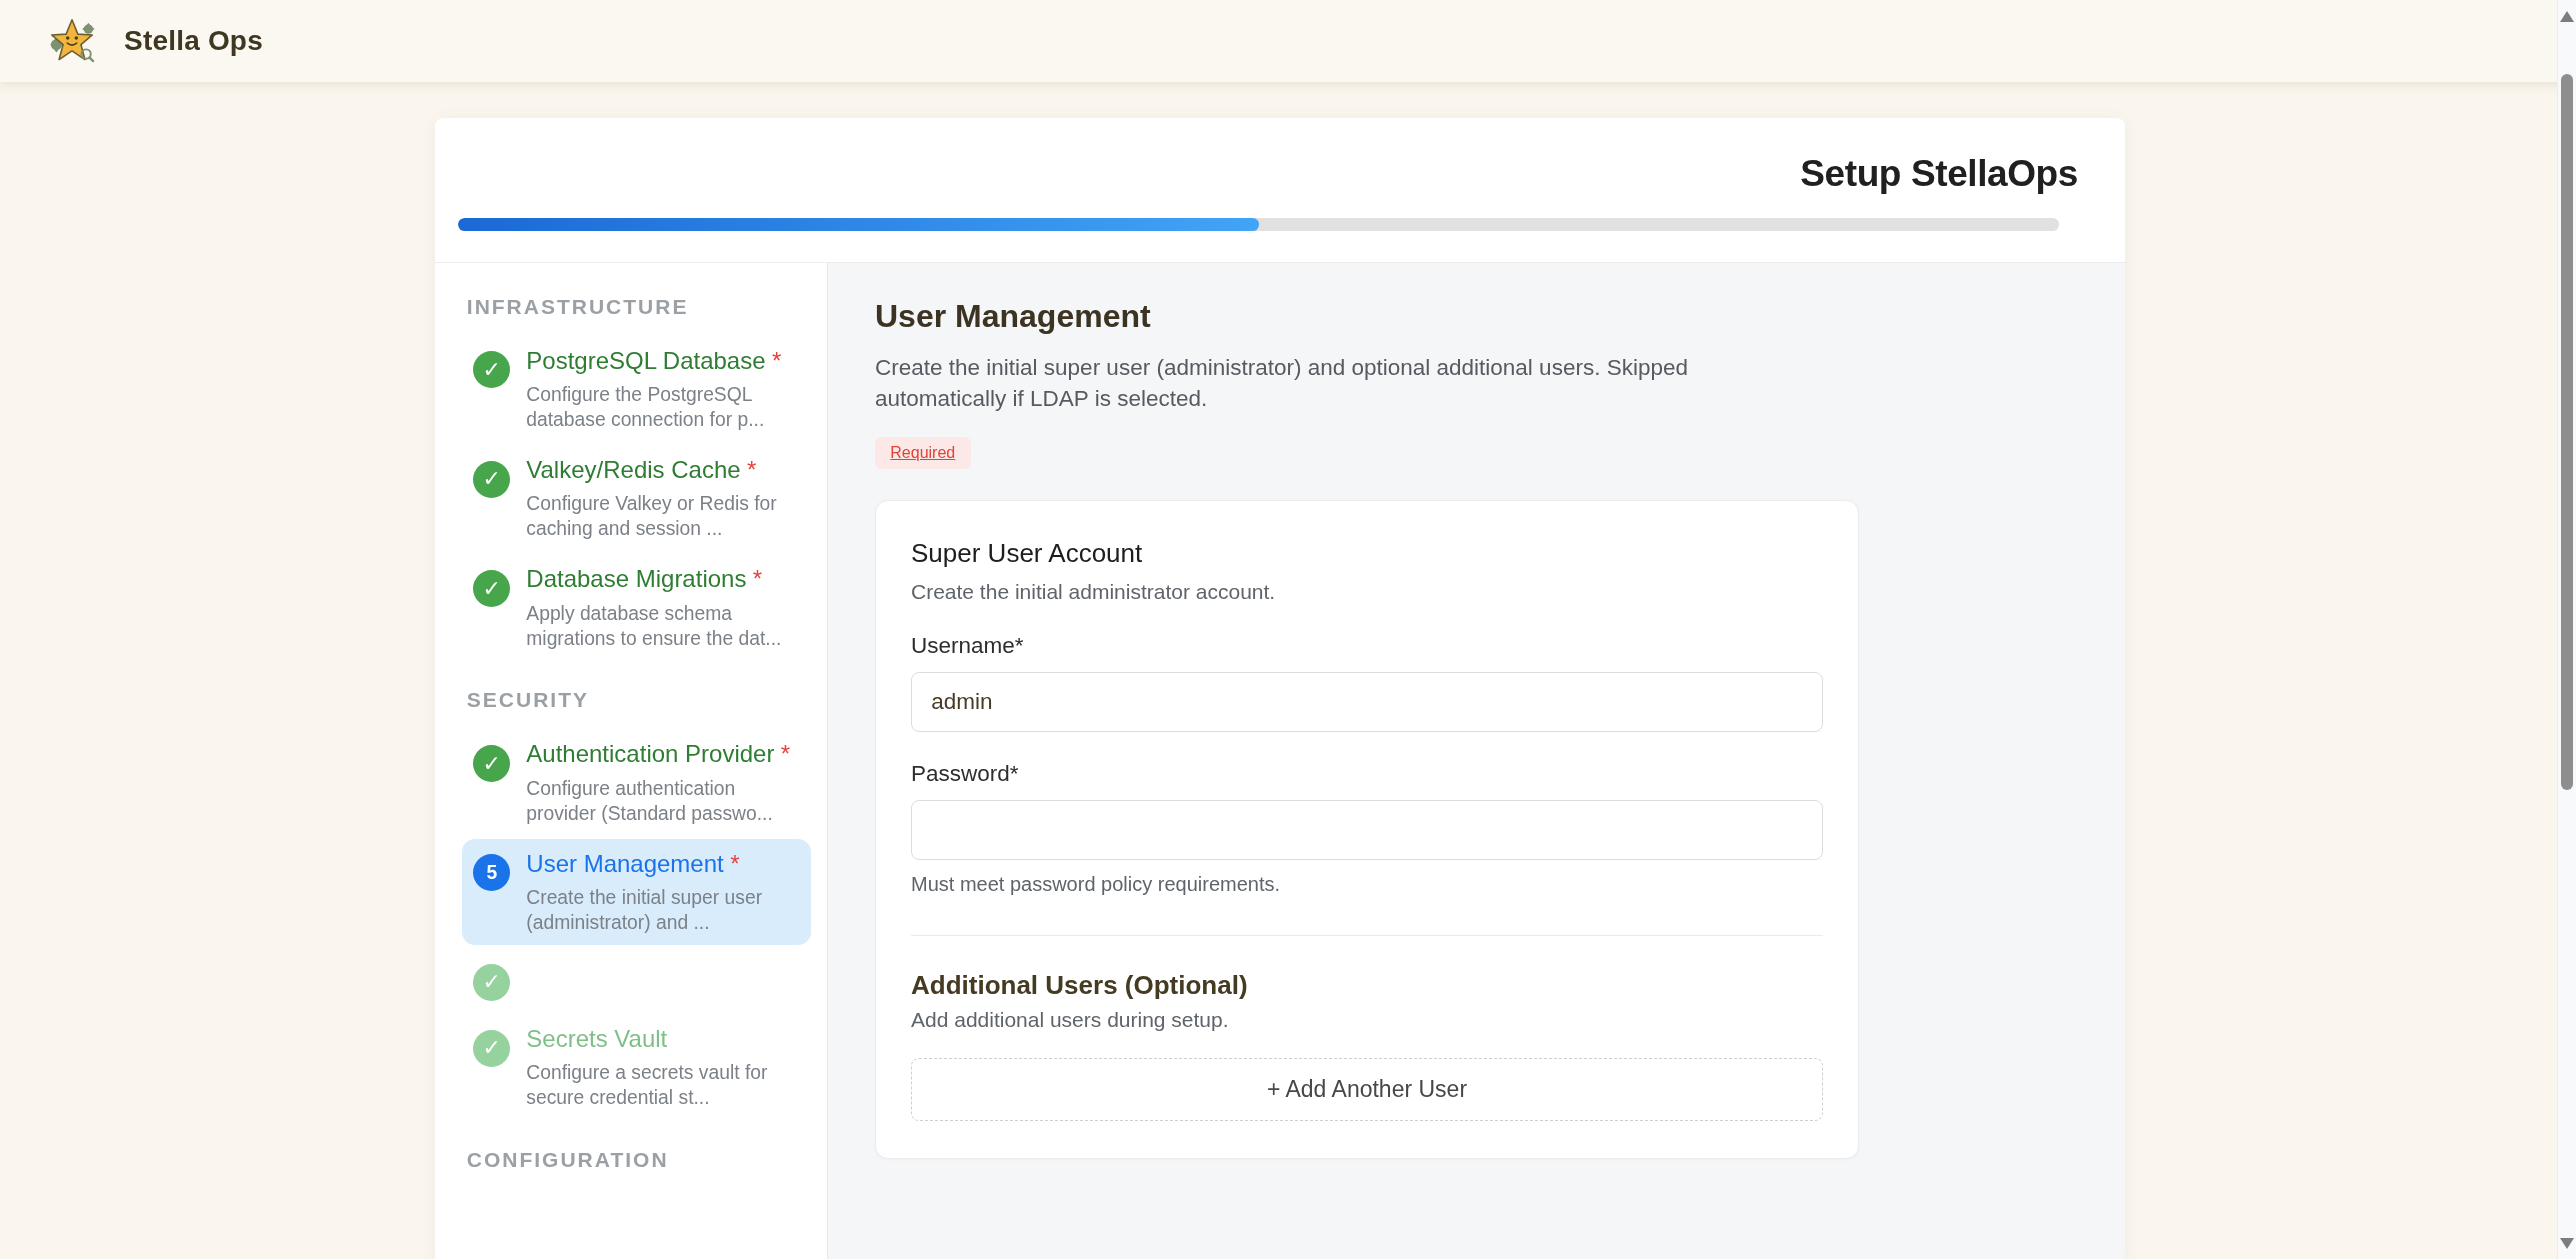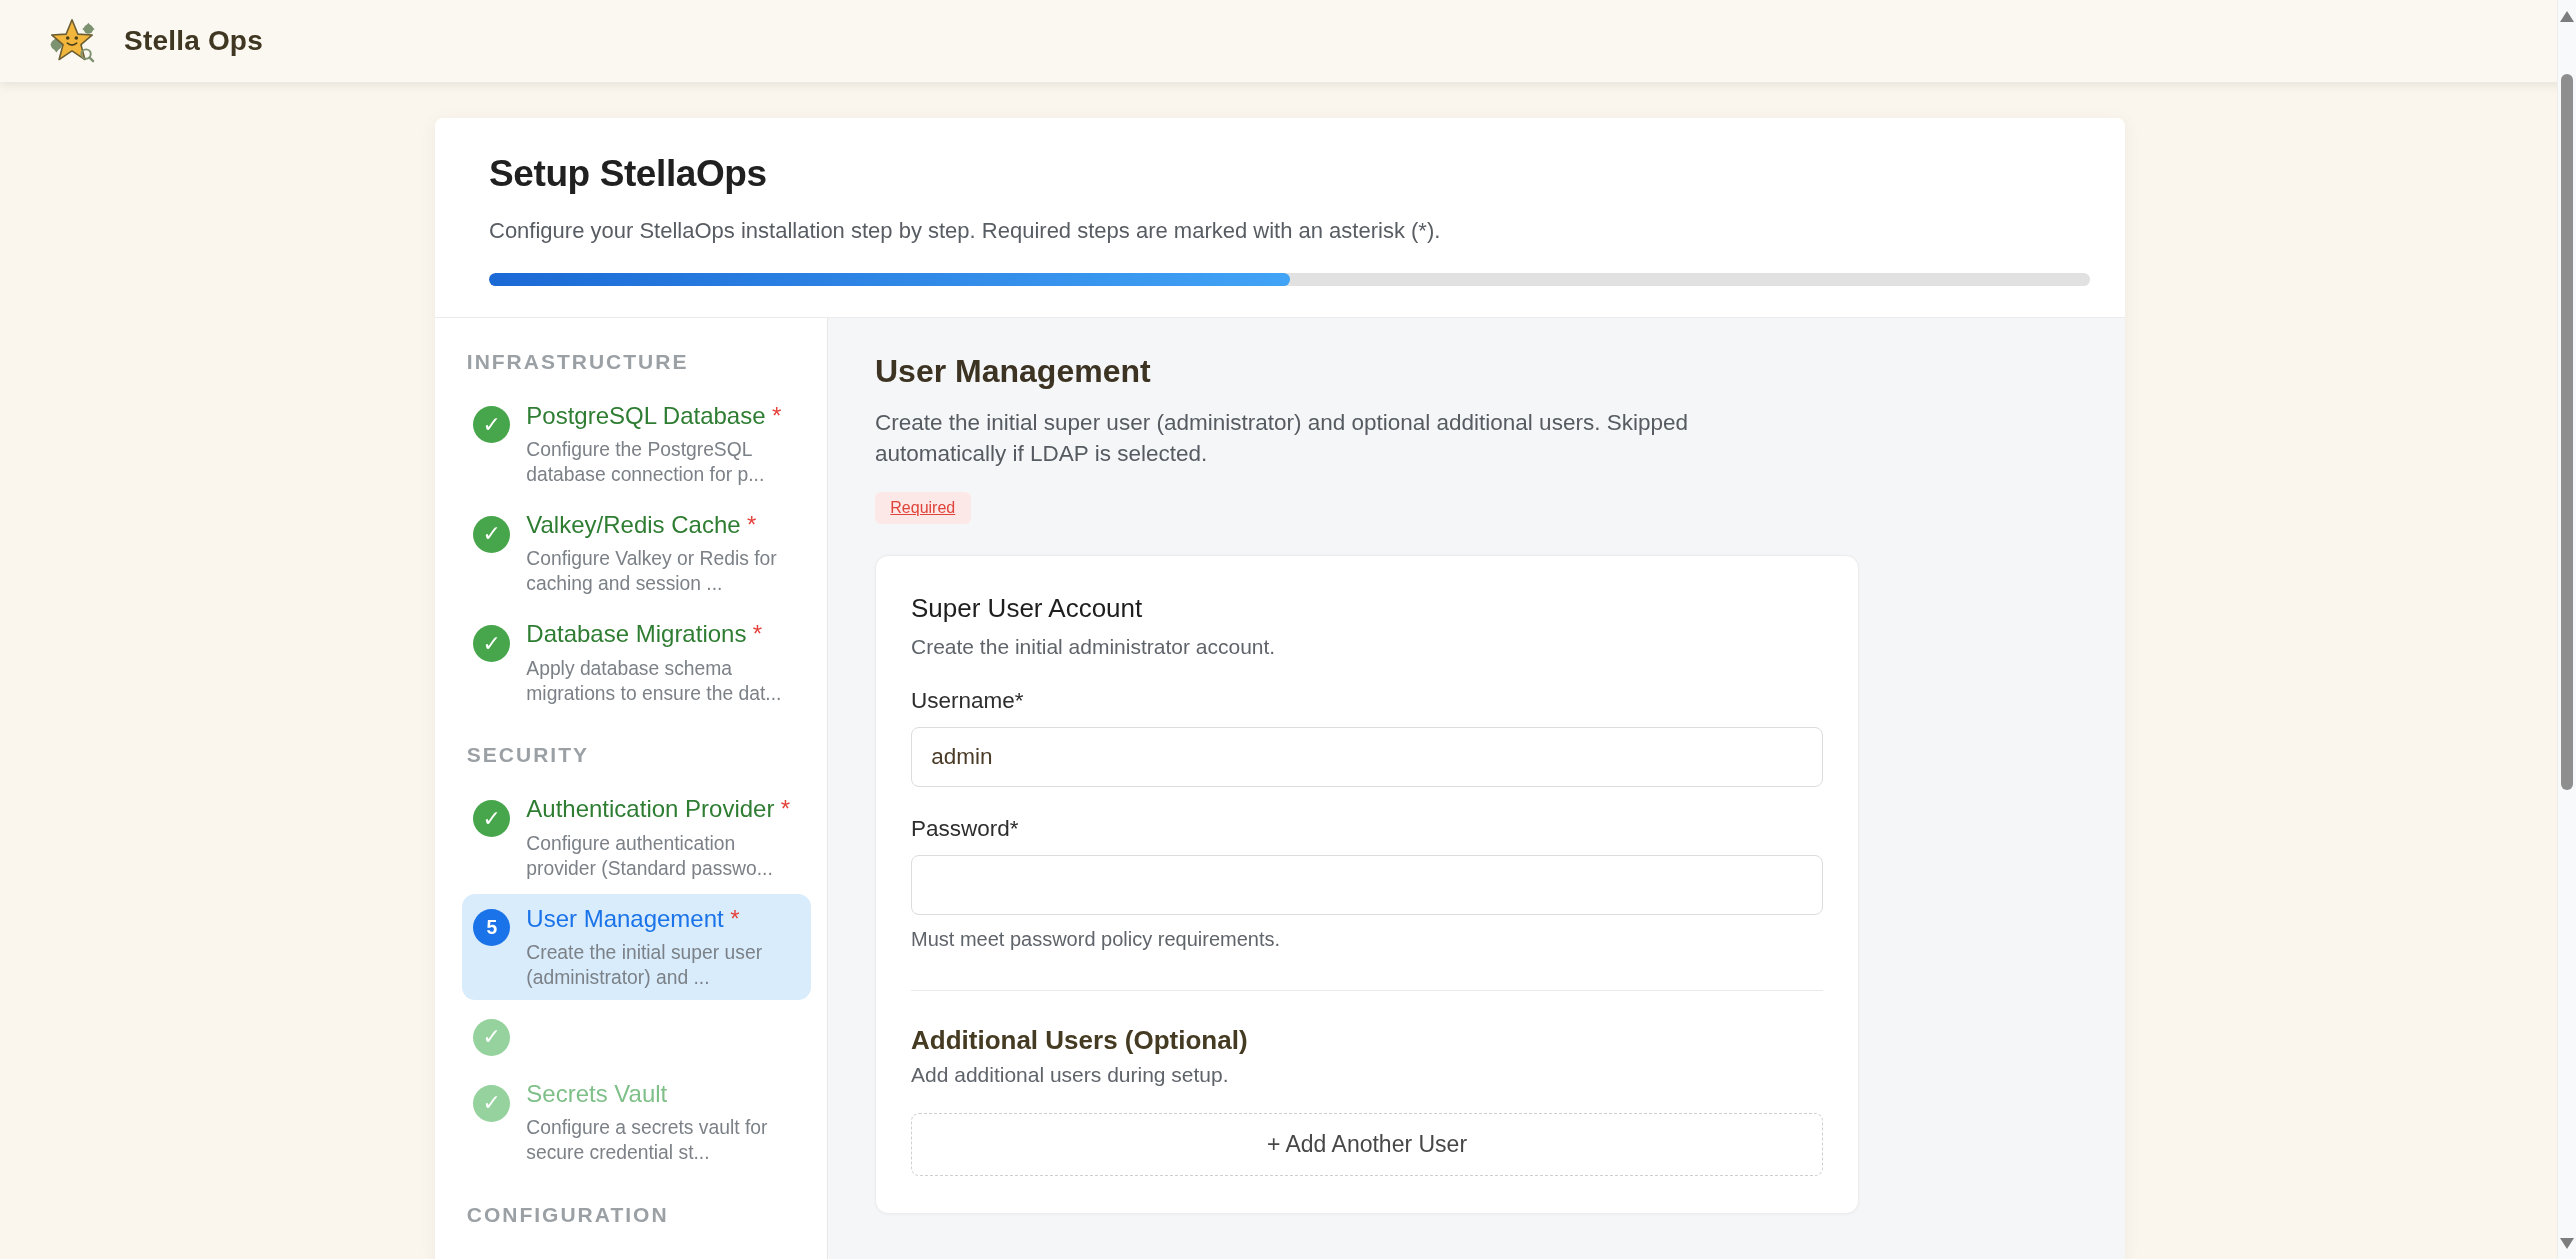--- a/index.html
+++ b/index.html
@@ -21,21 +21,21 @@
   .sb-arrow.up { top:11.3px; border-bottom:11.3px solid #7d7d7d; }
   .sb-arrow.down { bottom:9.7px; border-top:11.3px solid #7d7d7d; }
   .sb-thumb { position:absolute; left:3.2px; top:74px; width:12px; height:716px;
               background:#8e8e8e; border-radius:6.4px; }
 
   
   .wizard { position:absolute; left:435px; top:118px; width:1690px; height:1141px;
             background:#ffffff; border-radius:8px 8px 0 0; overflow:hidden;
             box-shadow:0 3.2px 16px rgba(100,90,70,.08); display:flex; flex-direction:column; }
 
-  .setup-head { padding:35px 47px 31px 54px; }
+  .setup-head { padding:35px 47px 31px 23px;text-align:right; }
   .setup-title { font-size:37px; font-weight:700; color:#202020; letter-spacing:-0.4px; margin-bottom:22.5px; }
   .setup-sub { font-size:22px; color:#585d63; margin-bottom:29px; }
   .progress-track { height:13px; width:1601px; background:#e1e1e1; border-radius:6.4px; overflow:hidden; }
   .progress-fill { height:100%; border-radius:6.4px; background:linear-gradient(90deg,#1b69d5,#42a4f6); }
 
   .content { flex:1; display:flex; border-top:0.8px solid #ececec; min-height:0; }
 
   
   .sidebar { width:393px; flex:none; background:#fff; border-right:0.8px solid #e7e7e7;
              padding:32px 16px 0 27px; overflow:hidden; }
@@ -112,21 +112,20 @@
 <div class="scrollbar">
   <div class="sb-arrow up"></div>
   <div class="sb-thumb"></div>
   <div class="sb-arrow down"></div>
 </div>
 
 <section class="wizard">
 
   <div class="setup-head">
     <div class="setup-title">Setup StellaOps</div>
-    <div class="setup-sub">Configure your StellaOps installation step by step. Required steps are marked with an asterisk (*).</div>
     <div class="progress-track">
       <div class="progress-fill" style="width: 50%;"></div>
     </div>
   </div>
 
   <div class="content">
 
     <nav class="sidebar">
 
       <div class="section-label">INFRASTRUCTURE</div>

